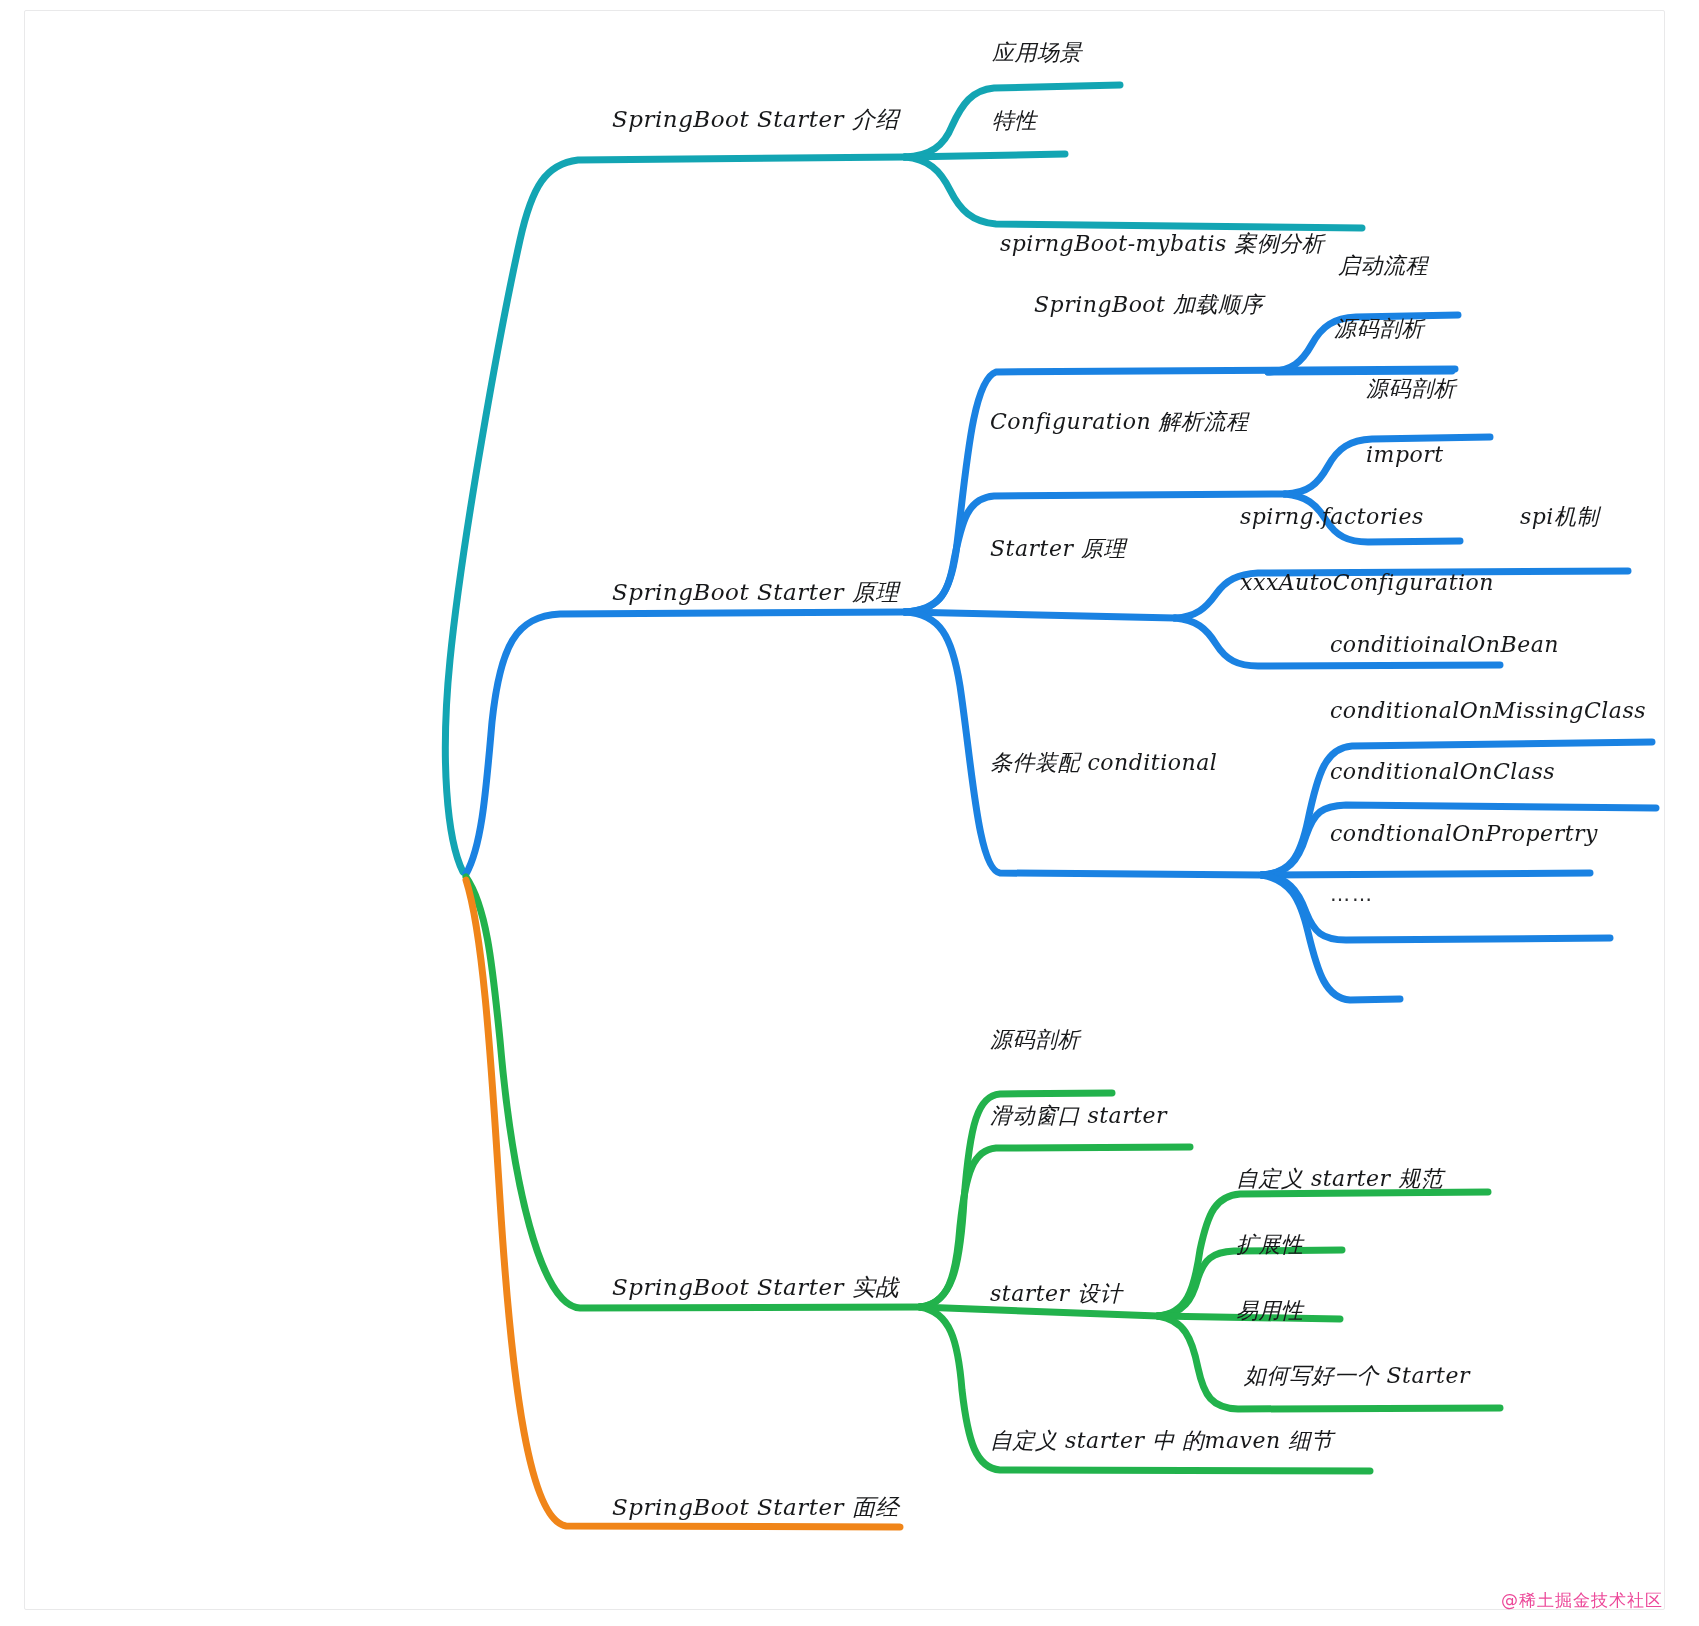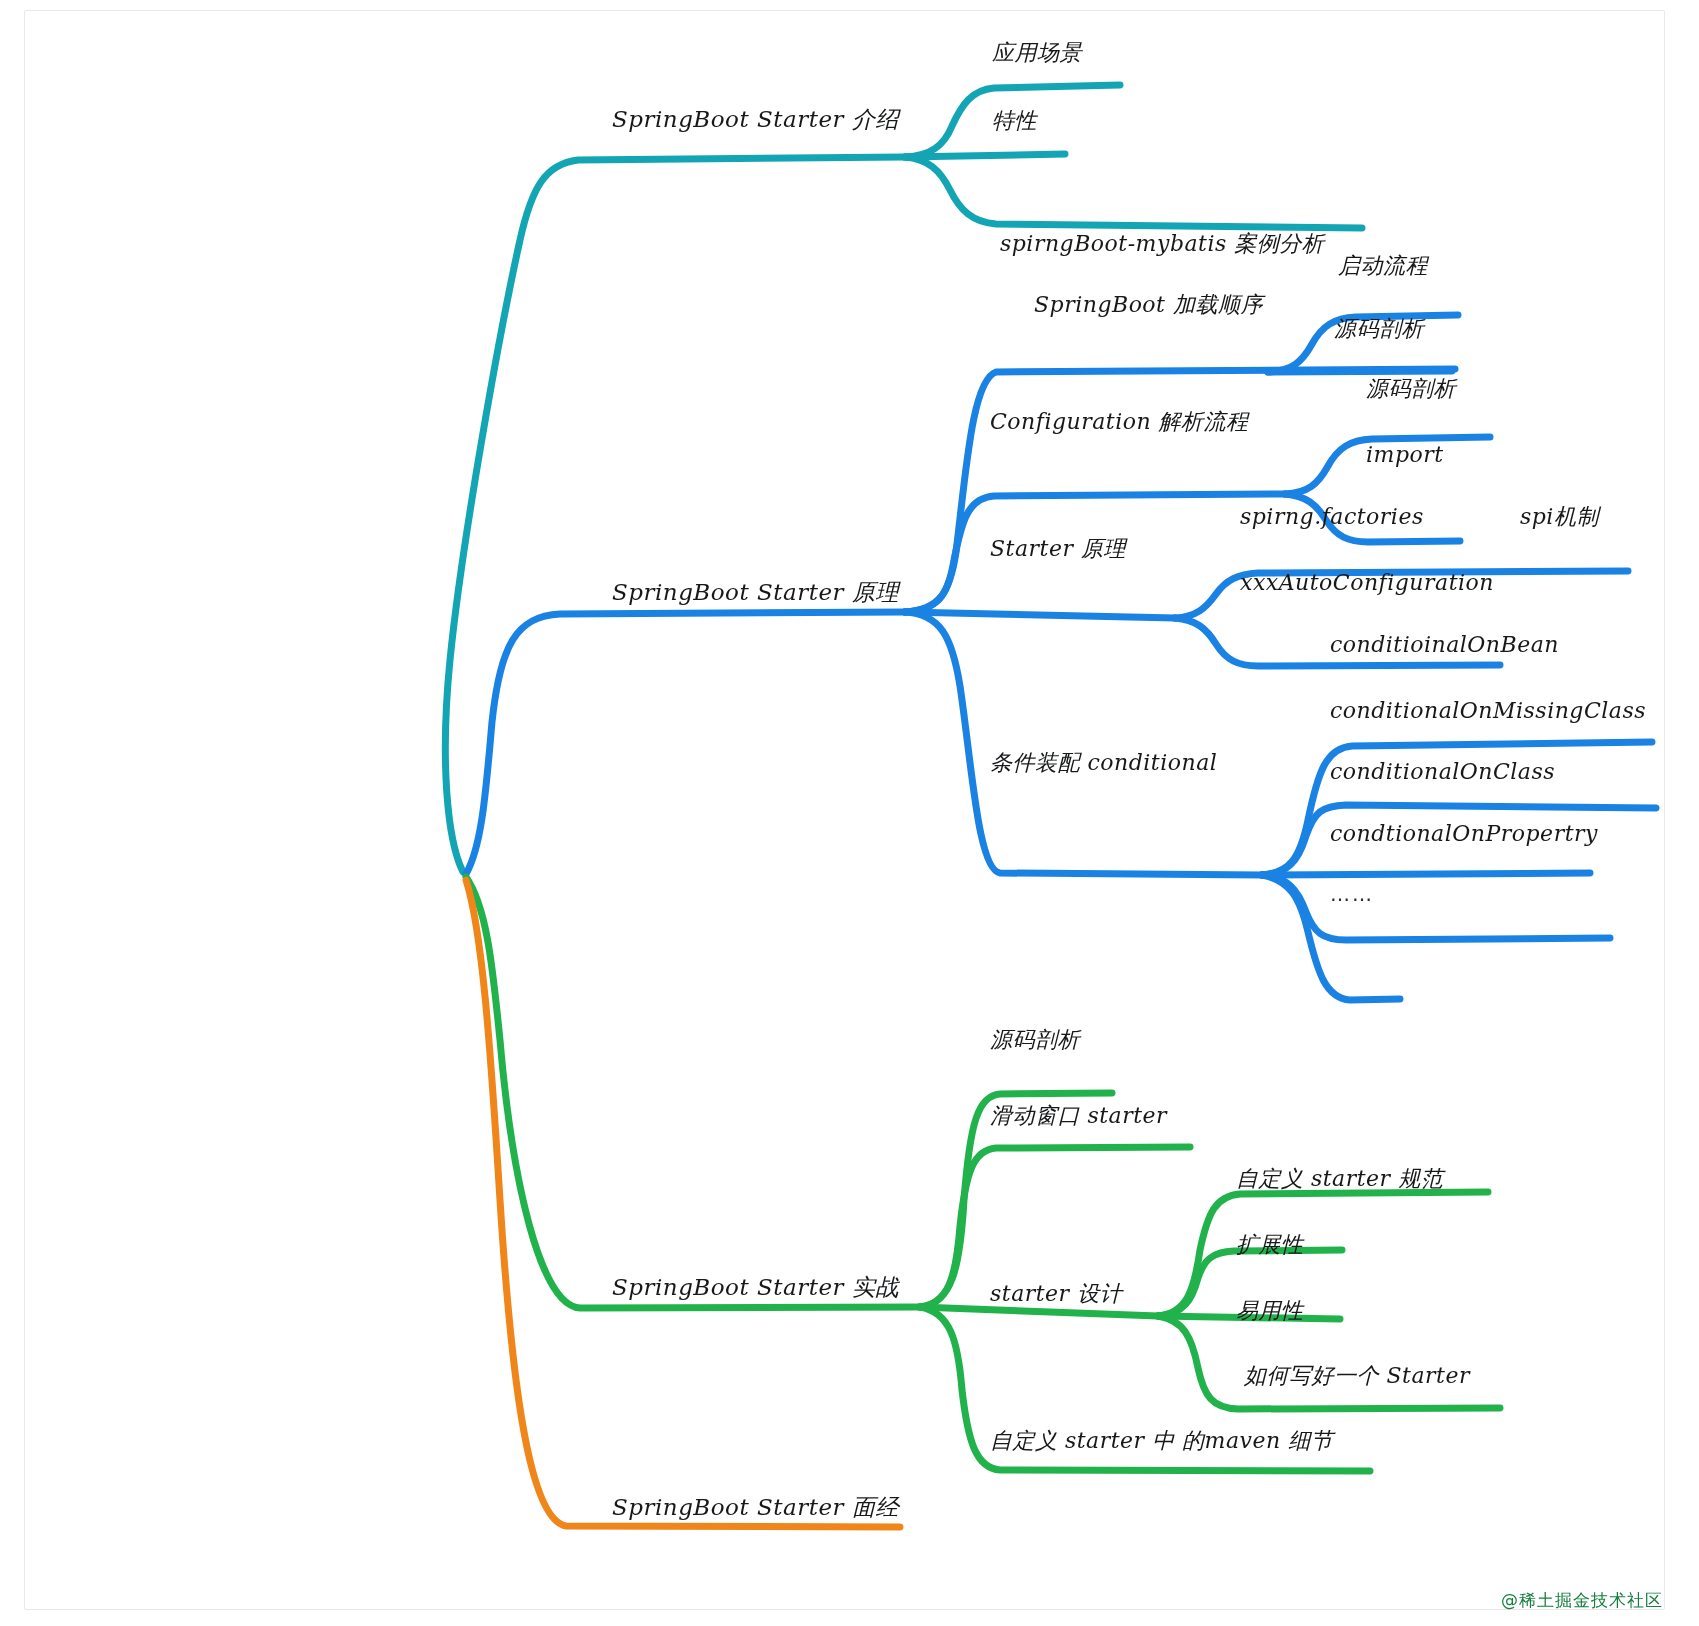--- a/index.html
+++ b/index.html
@@ -70,21 +70,21 @@
     letter-spacing:2px;
     color:#2a2b2d;
   }
   .watermark{
     position:absolute;
     right:36px;
     bottom:14px;
     font-family:"DejaVu Sans","Liberation Sans",sans-serif;
     font-style:normal;
     font-size:17px;
-    color:#15803d;
+    color:#ec4899;
     letter-spacing:1px;
   }
 </style>
 </head>
 <body>
 
 <div id="stage">
 
   <div id="frame"></div>
 

